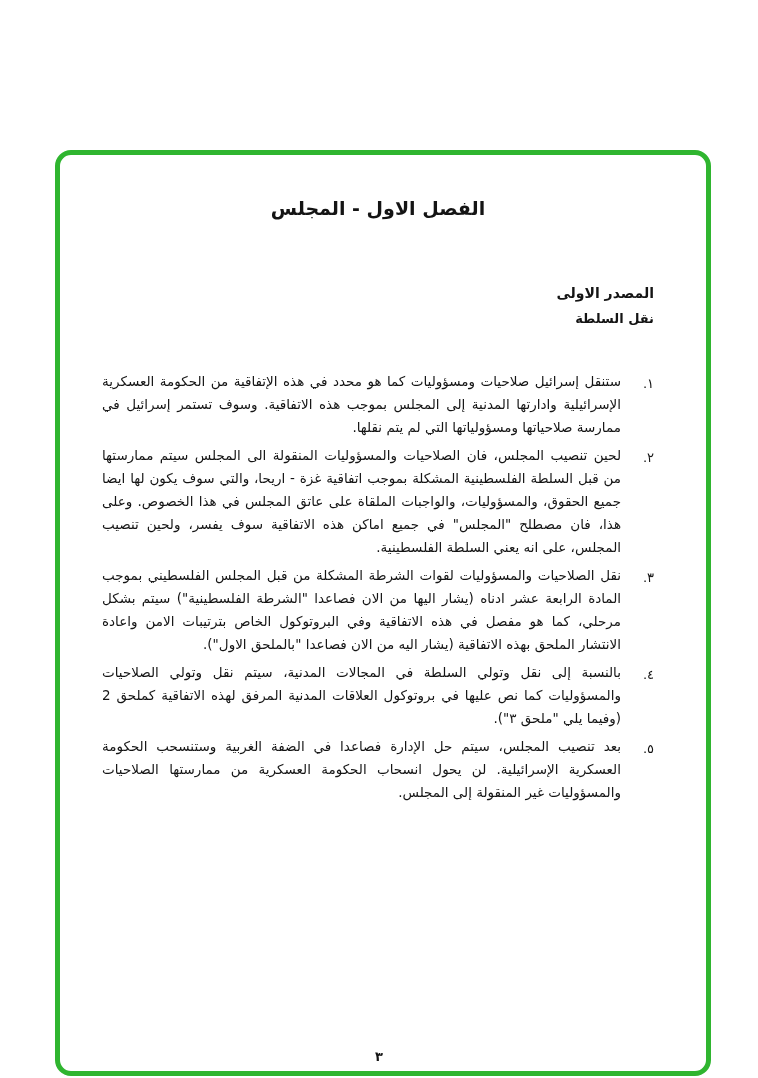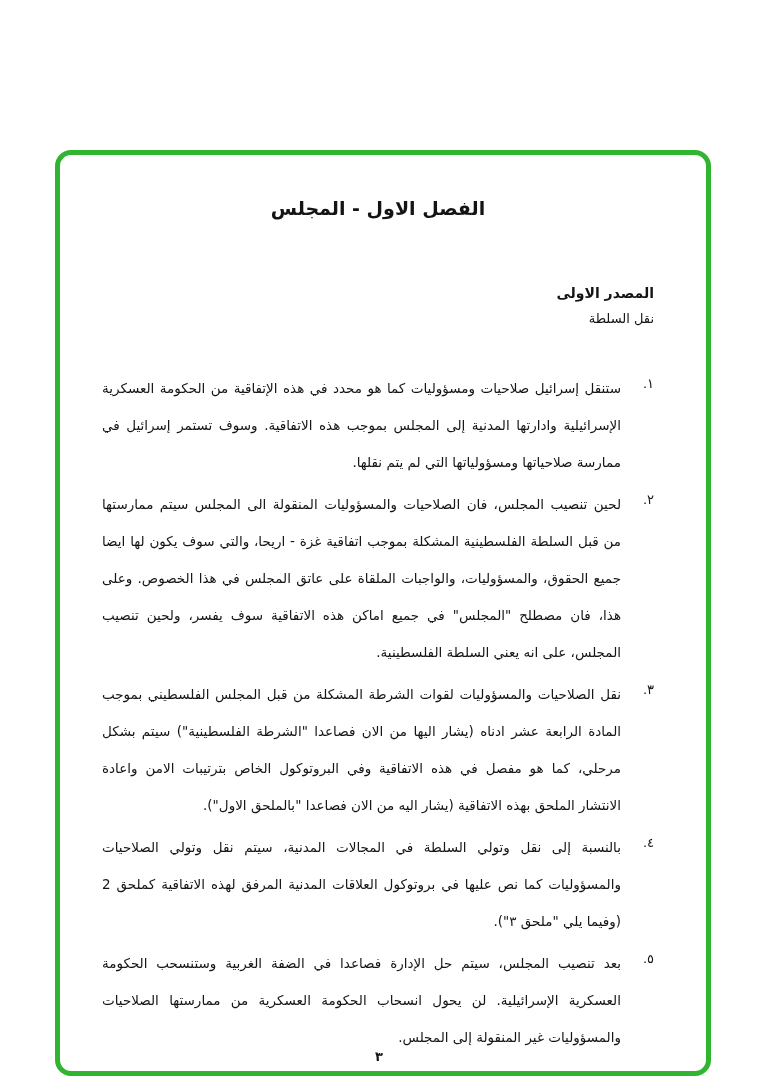--- a/index.html
+++ b/index.html
@@ -55,40 +55,41 @@
   .article-heading {
     font-size: 14px;
     font-weight: bold;
     text-align: right;
     margin-top: 66px;
   }
   .article-subheading {
     font-size: 13px;
     text-align: right;
     margin-top: 10px;
+    font-weight: bold;
   }
 
   .clauses {
     margin-top: 44px;
   }
   .clause {
     display: flex;
     direction: rtl;
     gap: 9px;
     margin-bottom: 5px;
   }
   .clause-number {
     flex: 0 0 24px;
     font-size: 13px;
     line-height: 27.5px;
   }
   .clause-text {
     flex: 1;
     font-size: 13.5px;
-    line-height: 37px;
+    line-height: 23px;
     text-align: justify;
     text-align-last: right;
   }
 
   .doc-footer {
     position: absolute;
     bottom: 13px; left: 0; right: 0;
     text-align: center;
   }
   .page-number {

